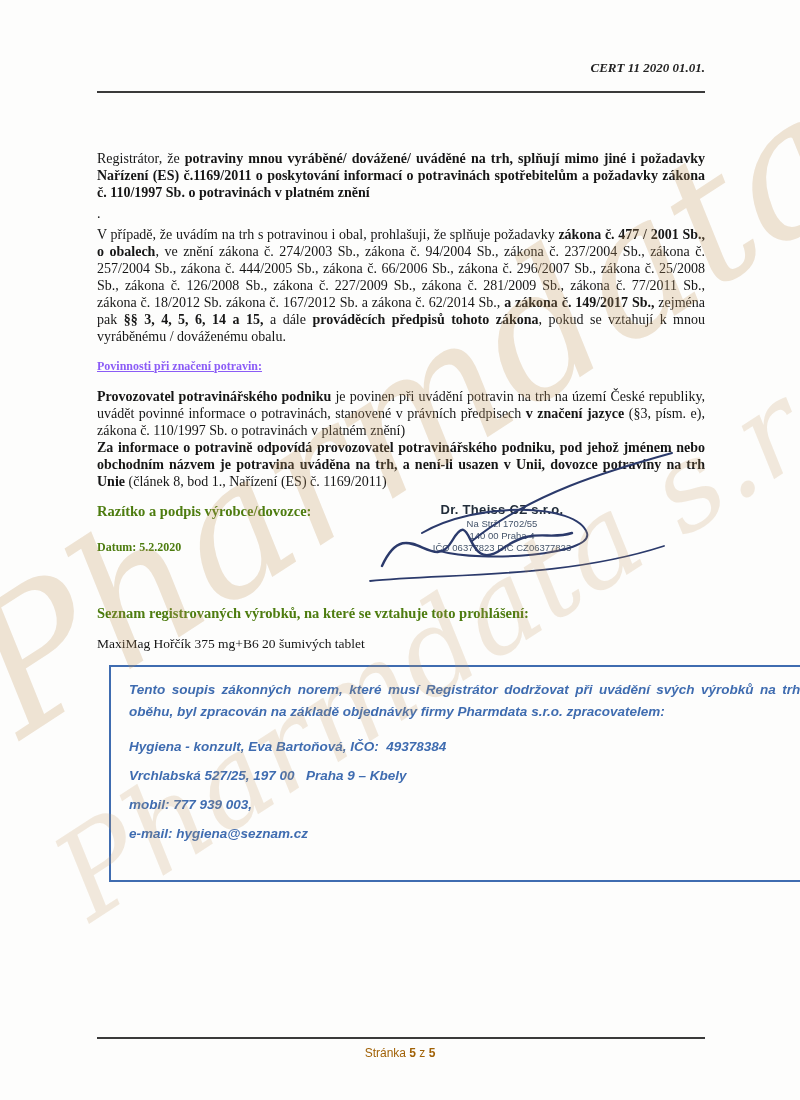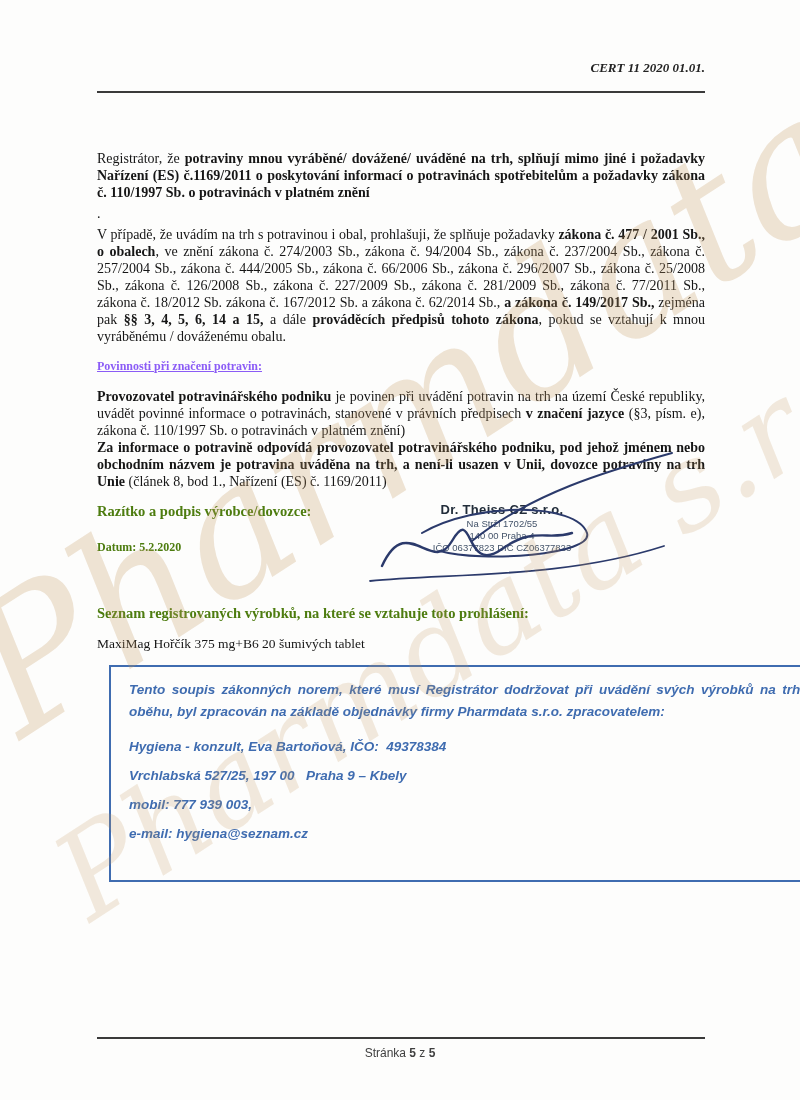--- a/index.html
+++ b/index.html
@@ -117,21 +117,21 @@
     z-index: 2;
   }
   .footer {
     position: absolute;
     top: 1046px;
     left: 0;
     width: 100%;
     text-align: center;
     font-family: "Liberation Sans", sans-serif;
     font-size: 12px;
-    color: #404040;
+    color: #a16207;
     z-index: 2;
   }
   .footer span { white-space: pre; }
 </style>
 </head>
 <body>
 
 <div class="page">
 
   <div class="watermark wm1">Pharmdata s.r.o.</div>

